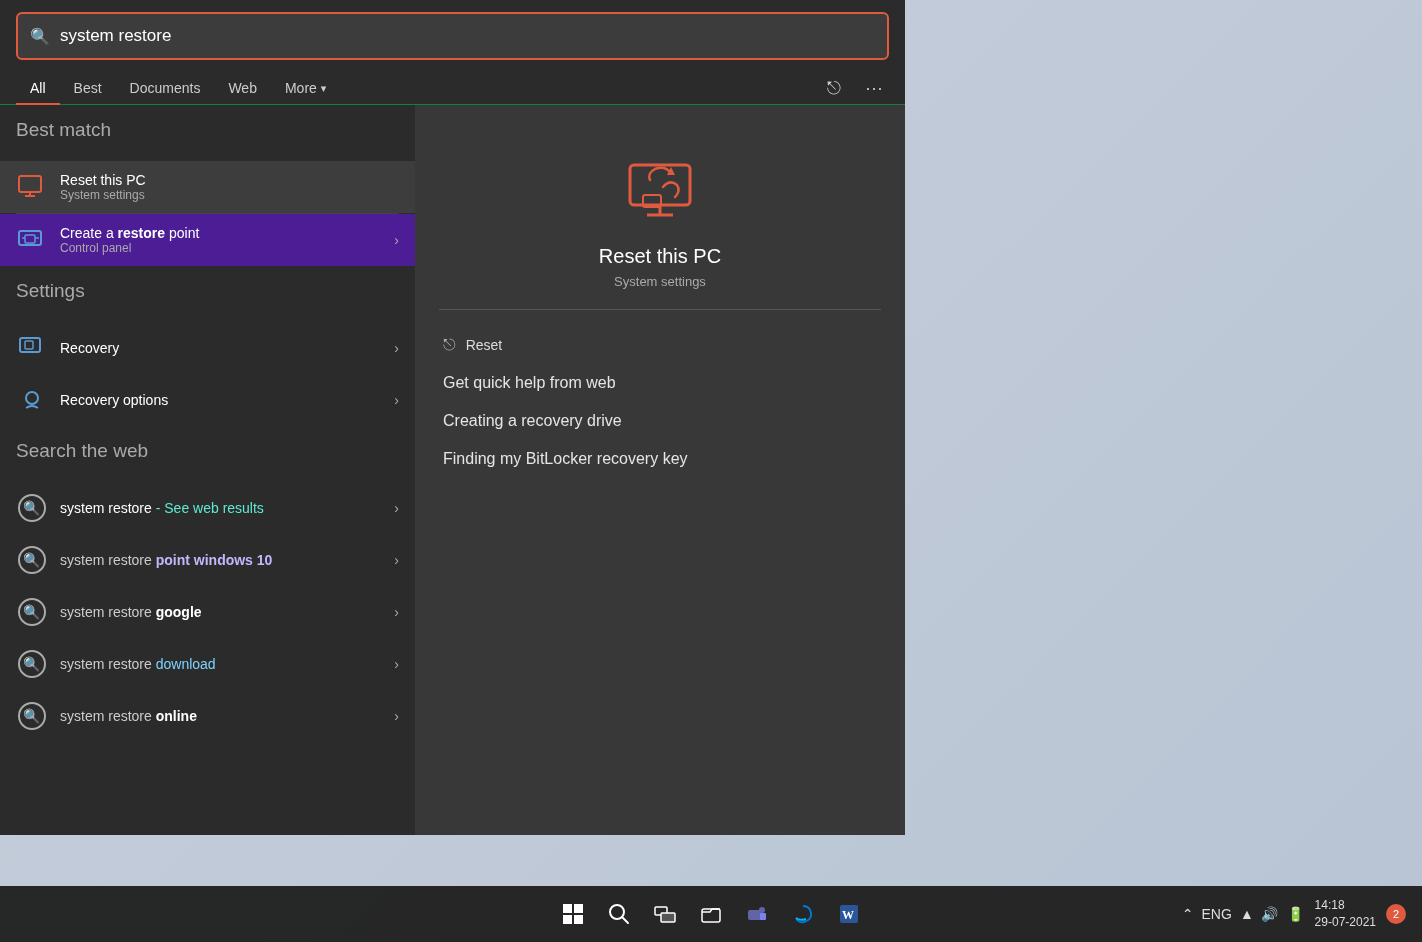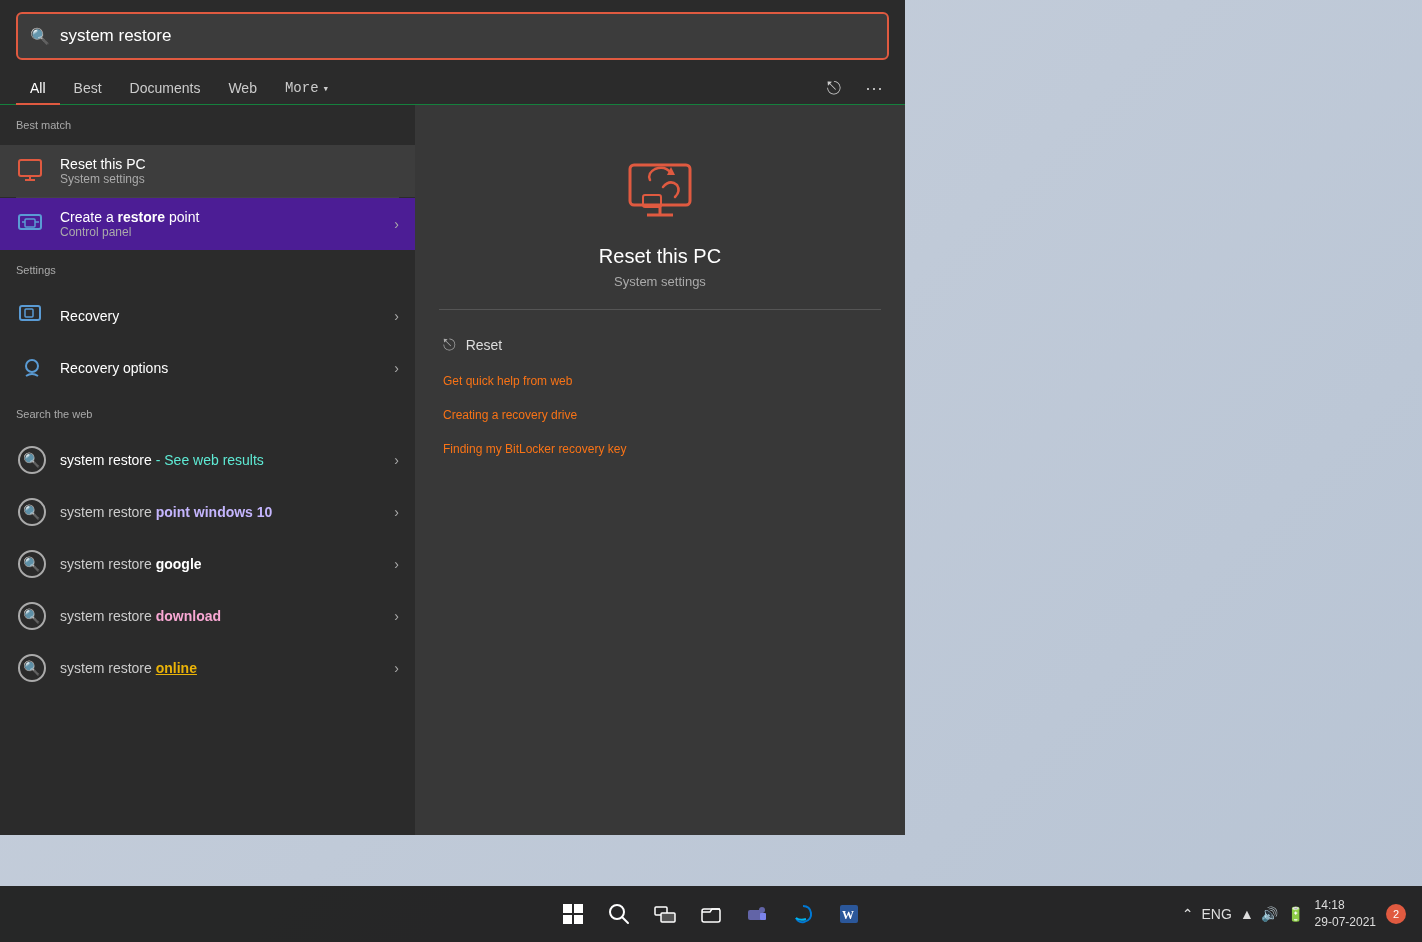--- a/index.html
+++ b/index.html
@@ -75,21 +75,20 @@
       content: '';
       position: absolute;
       bottom: -1px; left: 0; right: 0;
       height: 2px;
       background: #e05a40;
     }
     .tab-more {
       display: flex;
       align-items: center;
       gap: 4px;
-      font-family: Liberation Mono, monospace;
     }
     .tabs-right {
       margin-left: auto;
       display: flex;
       gap: 12px;
     }
     .icon-btn {
       color: #ccc;
       font-size: 18px;
       cursor: pointer;
@@ -106,22 +105,22 @@
     
     .left-panel {
       width: 415px;
       flex-shrink: 0;
       overflow-y: auto;
       padding-bottom: 10px;
     }
 
     .section-label {
       color: #aaa;
-      font-size: 11px;
-      padding: 14px 16px 14px 16px;
+      font-size: 19px;
+      padding: 14px 16px 20px 16px;
     }
 
     .result-item {
       display: flex;
       align-items: center;
       padding: 10px 16px;
       cursor: pointer;
       position: relative;
     }
     .result-item.highlighted {
@@ -232,22 +231,22 @@
       font-size: 14px;
     }
     .detail-action .action-icon {
       margin-right: 10px;
       color: #aaa;
       font-size: 16px;
     }
 
     .detail-link {
       padding: 10px 4px;
-      color: #f97316;
-      font-size: 12px;
+      color: #e5e5e5;
+      font-size: 16px;
       cursor: pointer;
     }
 
     
     .taskbar {
       position: absolute;
       bottom: 0; left: 0; right: 0;
       height: 56px;
       background: rgba(30,30,30,0.95);
       display: flex;
@@ -435,33 +434,33 @@
         </div>
         <div class="result-arrow">›</div>
       </div>
 
       <div class="result-item">
         <div class="result-icon">
           <div class="search-icon-circle">🔍</div>
         </div>
         <div class="result-text">
           <div class="result-title">
-            <span style="color:#ccc;">system restore </span><span style="color:#f9a8d4; font-weight:bold;">download</span>
+            <span style="color:#ccc;">system restore </span><span style="color:#7dd3fc; font-weight:normal;">download</span>
           </div>
         </div>
         <div class="result-arrow">›</div>
       </div>
 
       <div class="result-item">
         <div class="result-icon">
           <div class="search-icon-circle">🔍</div>
         </div>
         <div class="result-text">
           <div class="result-title">
-            <span style="color:#ccc;">system restore </span><span style="color:#eab308; font-weight:bold;text-decoration:underline;">online</span>
+            <span style="color:#ccc;">system restore </span><span style="color:#ffffff; font-weight:bold;">online</span>
           </div>
         </div>
         <div class="result-arrow">›</div>
       </div>
 
     </div>
 
     <div class="right-panel">
 
       <div class="detail-icon-area">

